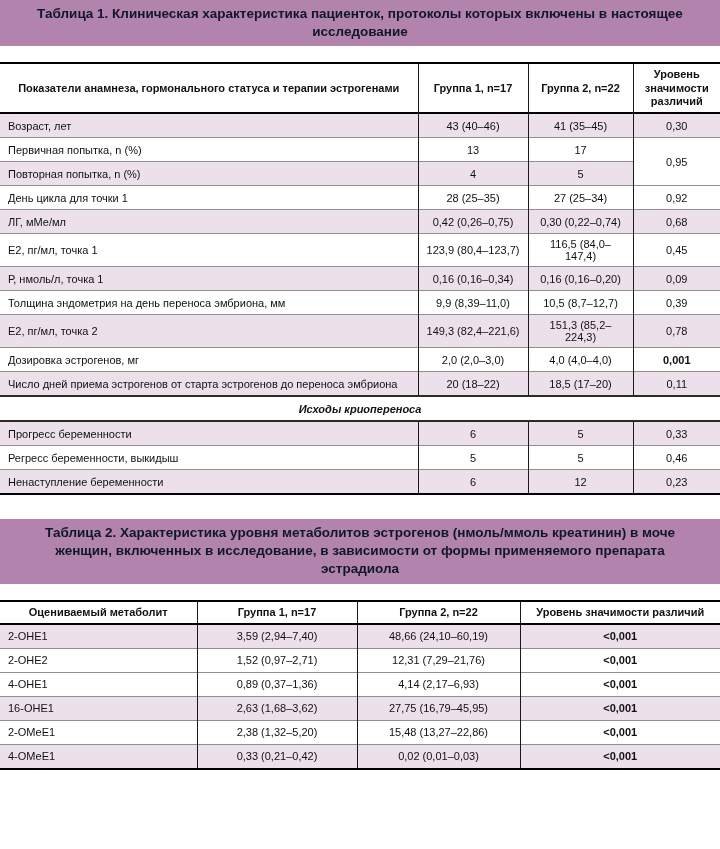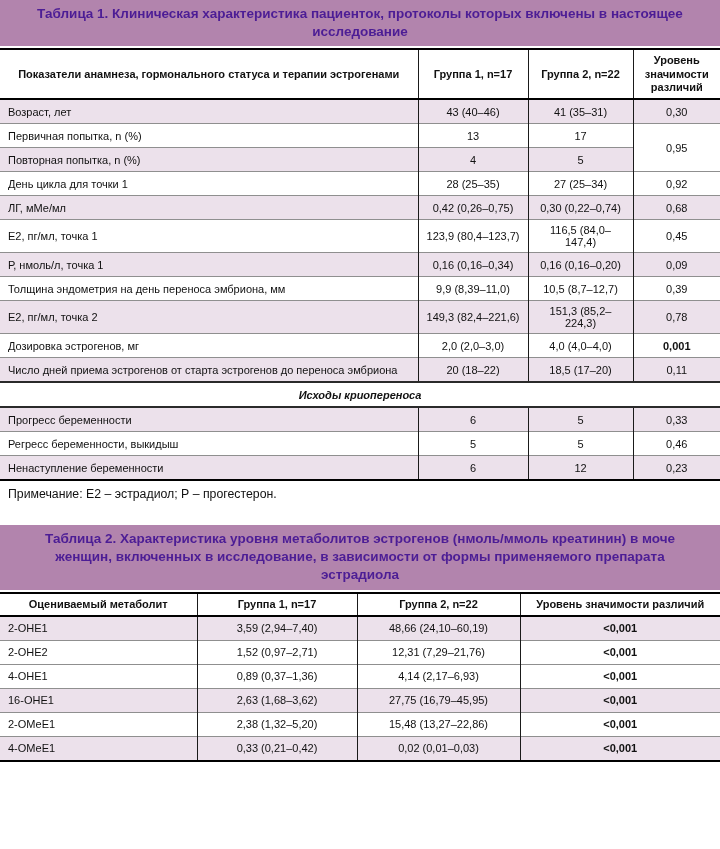--- a/index.html
+++ b/index.html
@@ -11,27 +11,27 @@
   html,body{margin:0;padding:0;background:#ffffff;}
   body{
     width:720px;
     font-family:"Liberation Sans","DejaVu Sans",sans-serif;
     color:var(--ink);
     -webkit-font-smoothing:antialiased;
   }
   .page{width:720px;}
   .tbl-title{
     background:var(--accent);
-    color:#4c1d95;
+    color:#0f172a;
     font-weight:bold;
     font-size:13.5px;
     line-height:1.35;
     text-align:center;
     padding:5px 28px;
-    margin-bottom:2px;
+    margin-bottom:16px;
   }
   table{
     width:720px;
     border-collapse:collapse;
     table-layout:fixed;
     font-size:11px;
     border-top:2.5px solid #000;
     border-bottom:2.5px solid #000;
   }
   thead th{
@@ -92,21 +92,21 @@
           <th>Показатели анамнеза, гормонального статуса и терапии эстрогенами</th>
           <th>Группа 1, n=17</th>
           <th>Группа 2, n=22</th>
           <th>Уровень значимости различий</th>
         </tr>
       </thead>
       <tbody id="t1-body">
           <tr>
             <td class="c-label shade">Возраст, лет</td>
             <td class="c-val shade">43 (40–46)</td>
-            <td class="c-val shade">41 (35–31)</td>
+            <td class="c-val shade">41 (35–45)</td>
             <td class="c-val shade">0,30</td>
           </tr>
           <tr>
             <td class="c-label">Первичная попытка, n (%)</td>
             <td class="c-val">13</td>
             <td class="c-val">17</td>
             <td class="c-val" rowspan="2">0,95</td>
           </tr>
           <tr>
             <td class="c-label shade">Повторная попытка, n (%)</td>
@@ -178,21 +178,20 @@
           </tr>
           <tr>
             <td class="c-label shade">Ненаступление беременности</td>
             <td class="c-val shade">6</td>
             <td class="c-val shade">12</td>
             <td class="c-val shade">0,23</td>
           </tr>
         </tbody>
     </table>
 
-    <div class="note">Примечание: Е2 – эстрадиол; Р – прогестерон.</div>
   </div>
 
   <div class="tbl-block">
     <div class="tbl-title">Таблица 2. Характеристика уровня метаболитов эстрогенов (нмоль/ммоль креатинин) в моче женщин, включенных в исследование, в зависимости от формы применяемого препарата эстрадиола</div>
 
     <table>
       <colgroup>
         <col style="width:197px">
           <col style="width:160px">
           <col style="width:163px">

